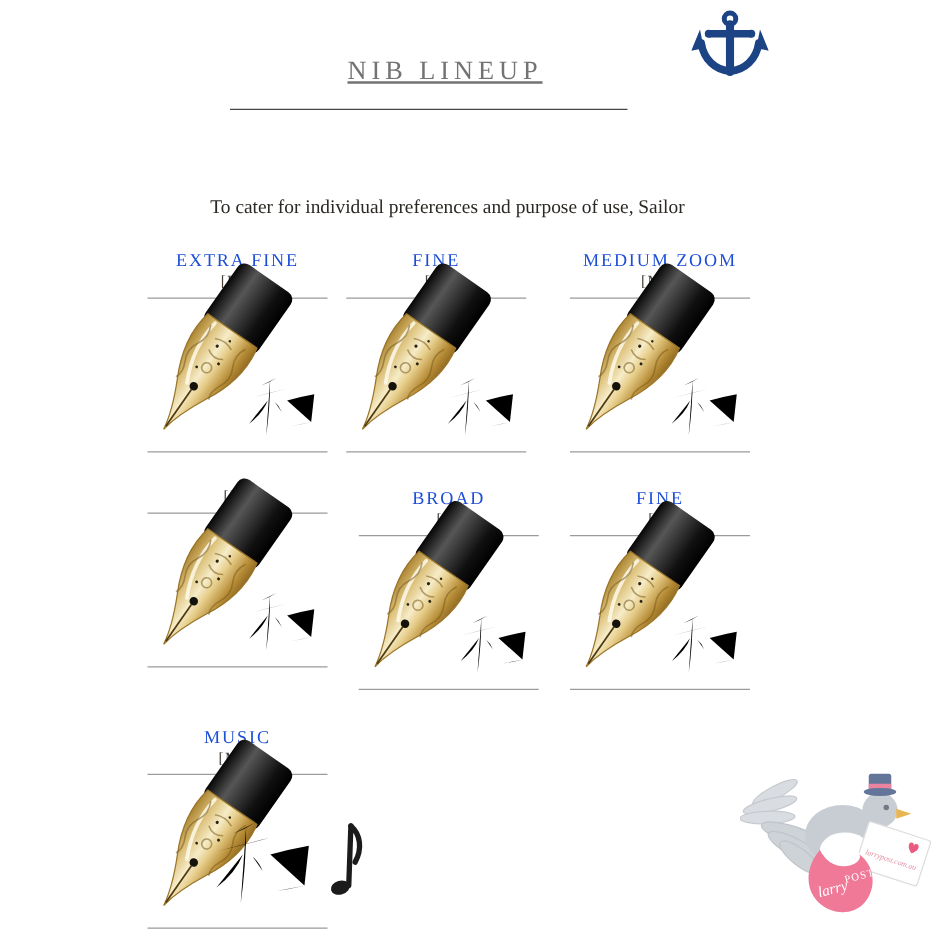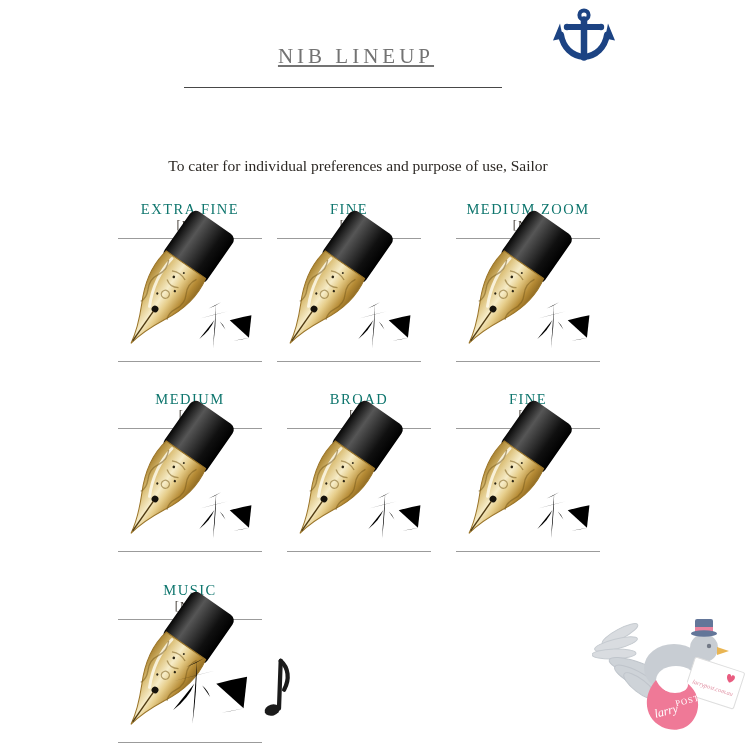--- a/index.html
+++ b/index.html
@@ -17,21 +17,21 @@
   .title-underline{position:absolute;top:87px;left:184px;width:318px;height:0;
     border-top:1.5px solid var(--divider);}
 
   .intro{position:absolute;top:112px;left:0;width:716px;text-align:center;
     font-size:15.5px;line-height:27px;color:#2c2824;margin-top:40px;}
 
   .cell{position:absolute;width:144px;padding-top:4px;}
   .pos-0{left:118px;top:196px}.pos-1{left:277px;top:196px}.pos-2{left:456px;top:196px}
   .pos-3{left:118px;top:386px}.pos-4{left:287px;top:386px}.pos-5{left:456px;top:386px}
   .pos-6{left:118px;top:577px}
-  .nib-name{font-size:14.5px;line-height:18px;letter-spacing:1.5px;color:#0f766e;
+  .nib-name{font-size:14.5px;line-height:18px;letter-spacing:1.5px;color:#1d4ed8;
     text-align:center;white-space:nowrap;}
   .nib-code{font-size:12.5px;line-height:15px;letter-spacing:1px;color:#453f38;
     text-align:center;}
   .cell-box{position:relative;height:122px;margin-top:5px;
     border-top:1px solid var(--line-grey);border-bottom:1px solid var(--line-grey);}
   .nib-svg{position:absolute;left:-6px;top:-32px;width:142px;height:182px;}
   .wa-svg{position:absolute;right:5px;bottom:1px;width:62px;height:62px;}
   .note-svg{display:none;}
   .cell.music .wa-svg{width:88px;height:88px;right:7px;bottom:2px;}
   .cell.music .note-svg{display:block;position:absolute;right:-34px;bottom:17px;
@@ -163,21 +163,20 @@
           <use href="#nib-art"></use>
         </svg>
         <svg class="wa-svg" viewBox="0 0 100 100" style="--sw: 5.2;">
           <use href="#wa-glyph"></use>
         </svg>
 
       </div>
     </div>
 
     <div class="cell pos-3">
-      <div class="nib-name">MEDIUM</div>
       <div class="nib-code">[M]</div>
       <div class="cell-box">
         <svg class="nib-svg" viewBox="0 0 142 182">
           <use href="#nib-art"></use>
         </svg>
         <svg class="wa-svg" viewBox="0 0 100 100" style="--sw: 5.8;">
           <use href="#wa-glyph"></use>
         </svg>
 
       </div>

